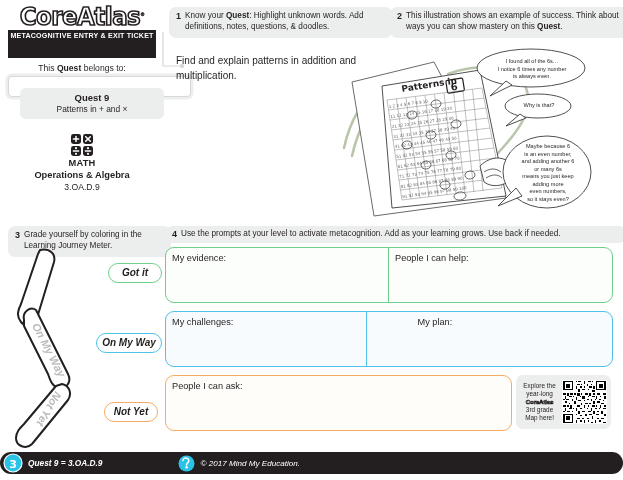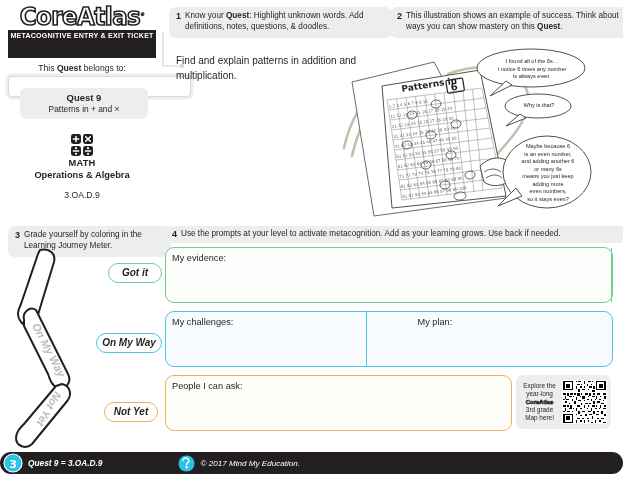--- a/index.html
+++ b/index.html
@@ -93,40 +93,40 @@
     background: #ffffff;
     border: 1px solid #d7d8d9;
     border-radius: 4px;
     box-shadow: 0 0 0 2.5px #eceded;
   }
 
   
   .quest-chip {
     position: absolute;
     left: 20px; top: 88px;
-    width: 128px;
+    width: 144px;
     background: #eceded;
     border-radius: 6px;
     text-align: center;
     padding: 4px 0 5px 0;
   }
   .quest-chip .q-title { font-size: 9.5px; font-weight: bold; }
   .quest-chip .q-sub { font-size: 8.4px; margin-top: 1px; }
 
   
   .subject {
     position: absolute;
     left: 8px; top: 134px;
     width: 148px;
     text-align: center;
   }
   .math-icon { margin: 0 auto 2px auto; width: 22px; height: 22px; display: block; }
   .subject .s-name { font-size: 9.3px; font-weight: bold; letter-spacing: 0.2px; }
   .subject .s-domain { font-size: 9.3px; font-weight: bold; margin-top: 2px; }
-  .subject .s-code { font-size: 8.6px; margin-top: 10px; }
+  .subject .s-code { font-size: 8.6px; margin-top: 2px; }
 
   
   .quest-statement {
     position: absolute;
     left: 176px; top: 54px;
     width: 200px;
     font-size: 10px;
     line-height: 1.45;
     color: #231f20;
   }
@@ -460,20 +460,21 @@
   <div class="pill way">On My Way</div>
   <div class="pill not">Not Yet</div>
 
   <div class="instr abs" style="left:165px; top:226px; width:446px; padding-top:3px; padding-bottom:3px;">
     <span class="num">4</span>
     <span class="txt">Use the prompts at your level to activate metacognition. Add as your learning grows. Use back if needed.</span>
   </div>
 
   <div class="prompt-row row-green">
     <div class="cell left"><span>My evidence:</span></div>
+    <div class="cell"><span>People I can help:</span></div>
   </div>
 
   <div class="prompt-row row-blue">
     <div class="cell left"><span>My challenges:</span></div>
     <div class="cell"><span>My plan:</span></div>
   </div>
 
   <div class="prompt-row row-orange">
     <div class="cell"><span>People I can ask:</span></div>
   </div>

